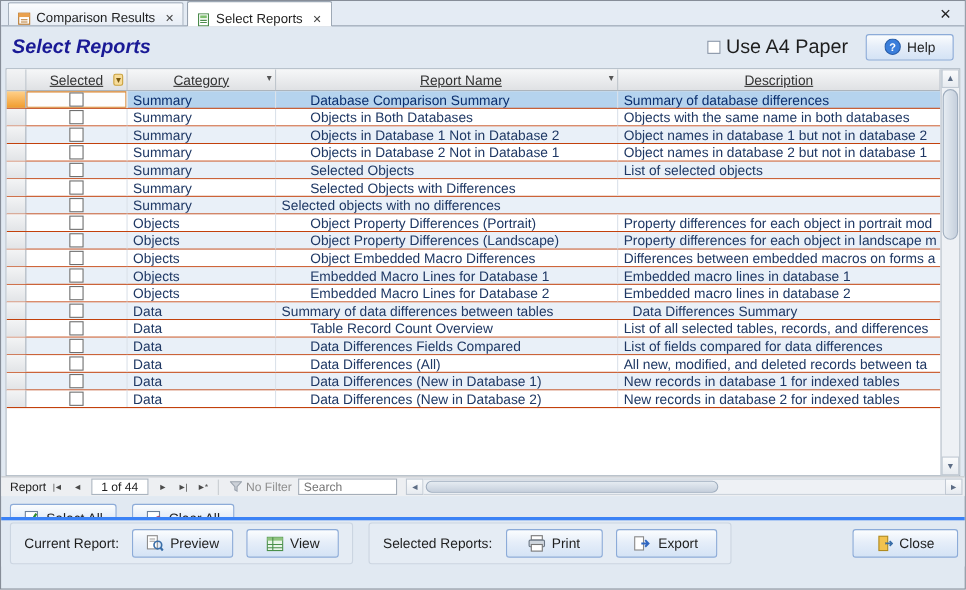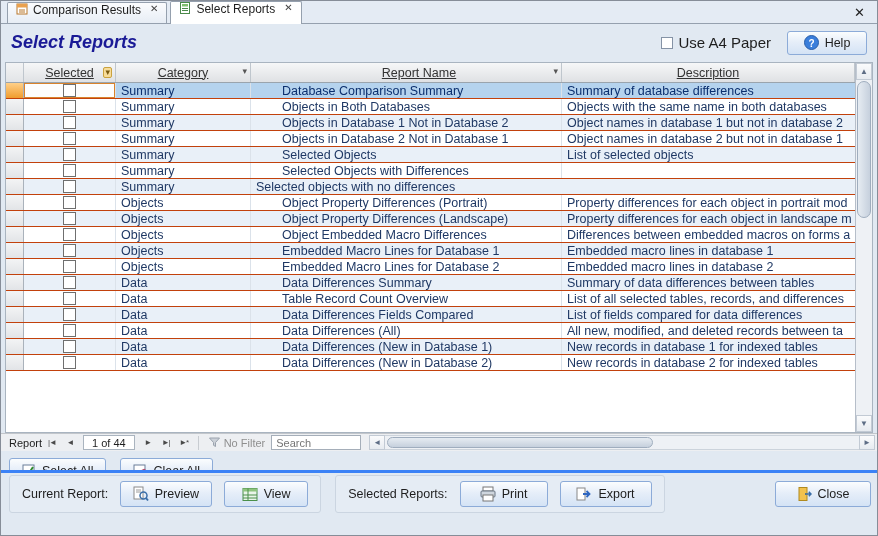--- a/index.html
+++ b/index.html
@@ -10,32 +10,32 @@
     border:1px solid #868d98;
     overflow:hidden;
     position:relative;
     font-size:12.5px;
     color:#1e1e1e;
   }
 
   
   .tabbar { height:23px; background:#e4ebf4; border-bottom:1px solid #95a0ae;
             display:flex; align-items:flex-end; padding-left:6px; position:relative; }
-  .tab { display:flex; align-items:flex-start; gap:5px; height:21px; padding:0 8px;
+  .tab { display:flex; align-items:flex-end; gap:5px; height:21px; padding:0 8px;
          border:1px solid #95a0ae; border-bottom:none; border-radius:2px 2px 0 0;
          background:linear-gradient(#fbfcfe,#e7edf5); margin-right:3px; font-size:12px; cursor:default; }
   .tab.active { background:#fff; height:23px; margin-bottom:-1px; }
   .tab-x { font-size:10px; color:#444; margin-left:4px; }
   .win-x { position:absolute; right:12px; top:4px; font-size:13px; color:#222; cursor:default; }
 
   
   .hdr { height:37px; display:flex; align-items:center; padding:0 10px; }
   .title { font-size:18px; font-weight:bold; font-style:italic; color:#1a1a96; white-space:nowrap; }
   .hdr-right { margin-left:auto; display:flex; align-items:center; gap:16px; }
-  .a4 { display:flex; align-items:center; gap:5px; font-size:15px; }
+  .a4 { display:flex; align-items:center; gap:5px; font-size:18px; }
   .cb { width:12px; height:12px; border:1px solid #8593a6; background:#fff; flex:none; }
 
   .btn { display:inline-flex; align-items:center; justify-content:center; gap:6px;
          border:1px solid #8cabd8; border-radius:3px;
          background:linear-gradient(#fbfdfe,#e6eef9 45%,#d4e3f5);
          font-size:12.5px; color:#1e1e1e; padding:0 12px; height:24px;
          font-family:"Liberation Sans", sans-serif; cursor:default; }
   .btn-lg { height:26px; }
 
   
@@ -276,22 +276,22 @@
     <div class="cell col-category">Objects</div>
     <div class="cell col-name">Embedded Macro Lines for Database 2</div>
     <div class="cell col-desc">Embedded macro lines in database 2</div>
   </div>
         <div class="row alt">
     <div class="cell col-rs"></div>
     <div class="cell col-selected">
       <span class="checkbox"></span>
     </div>
     <div class="cell col-category">Data</div>
+    <div class="cell col-desc">Summary of data differences between tables</div>
     <div class="cell col-name">Data Differences Summary</div>
-    <div class="cell col-desc">Summary of data differences between tables</div>
   </div>
         <div class="row">
     <div class="cell col-rs"></div>
     <div class="cell col-selected">
       <span class="checkbox"></span>
     </div>
     <div class="cell col-category">Data</div>
     <div class="cell col-name">Table Record Count Overview</div>
     <div class="cell col-desc">List of all selected tables, records, and differences</div>
   </div>

